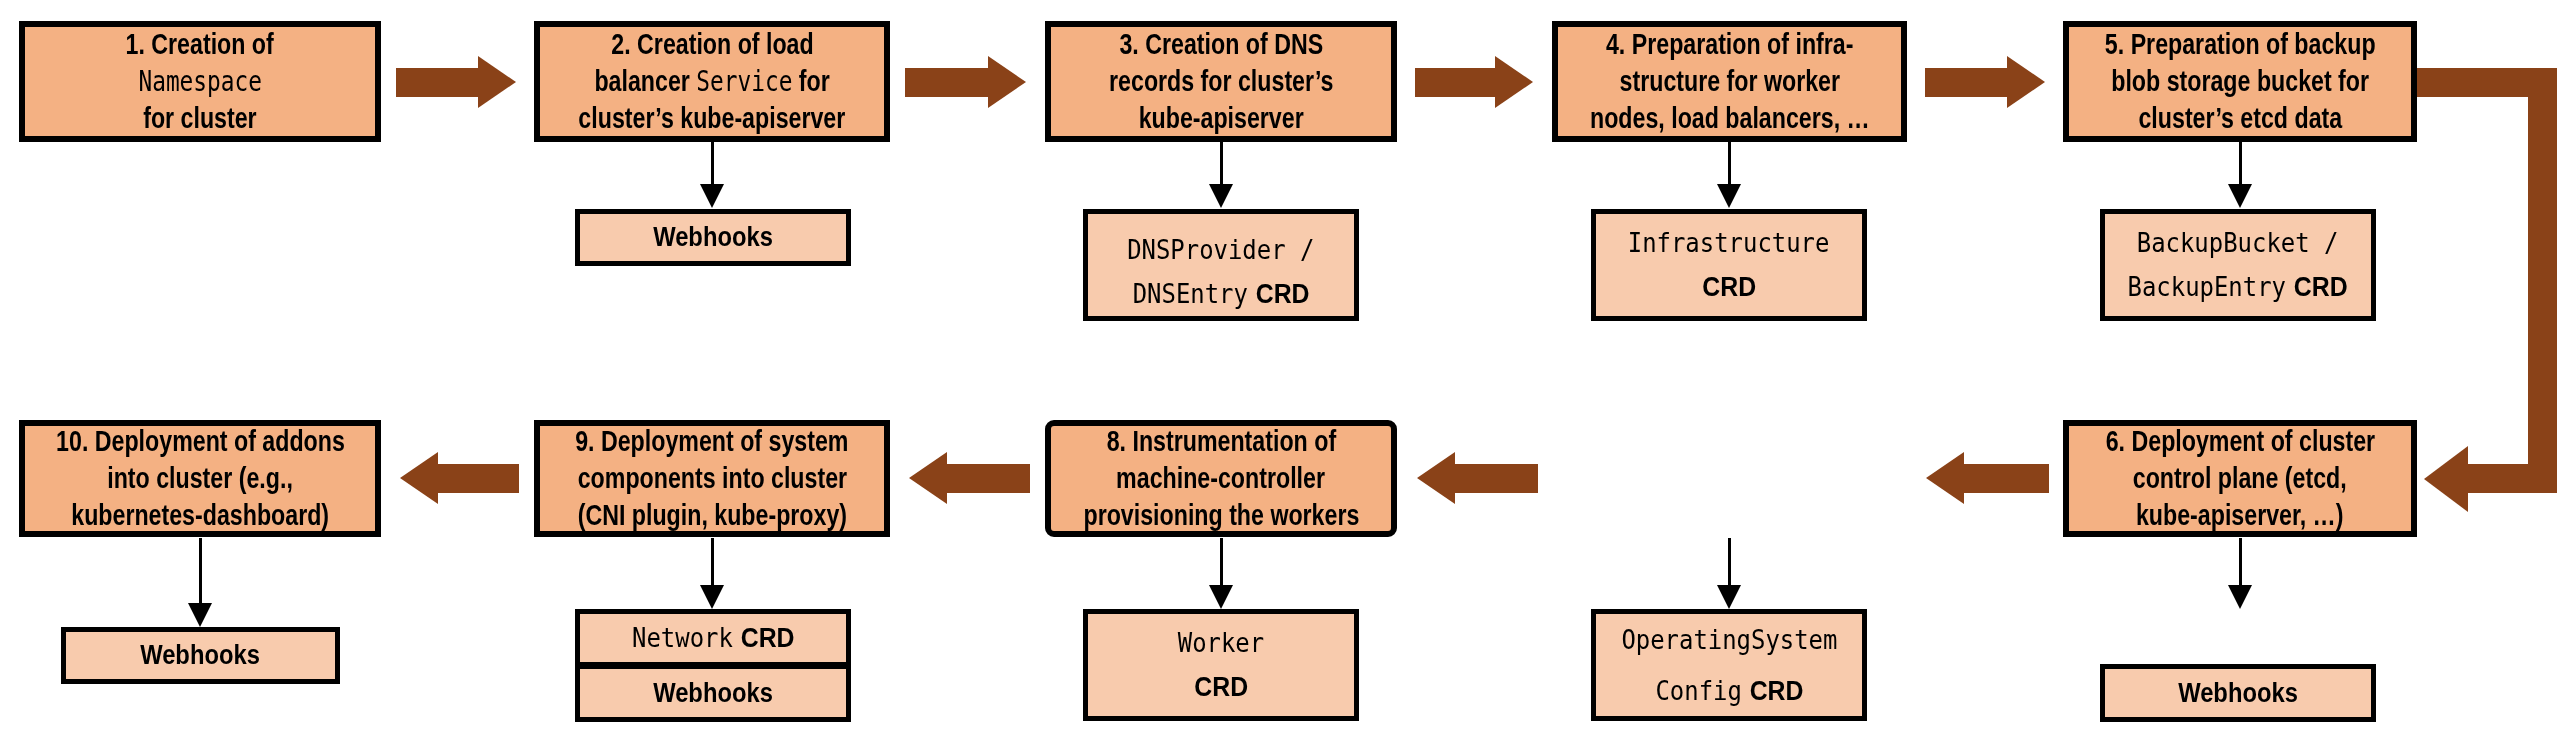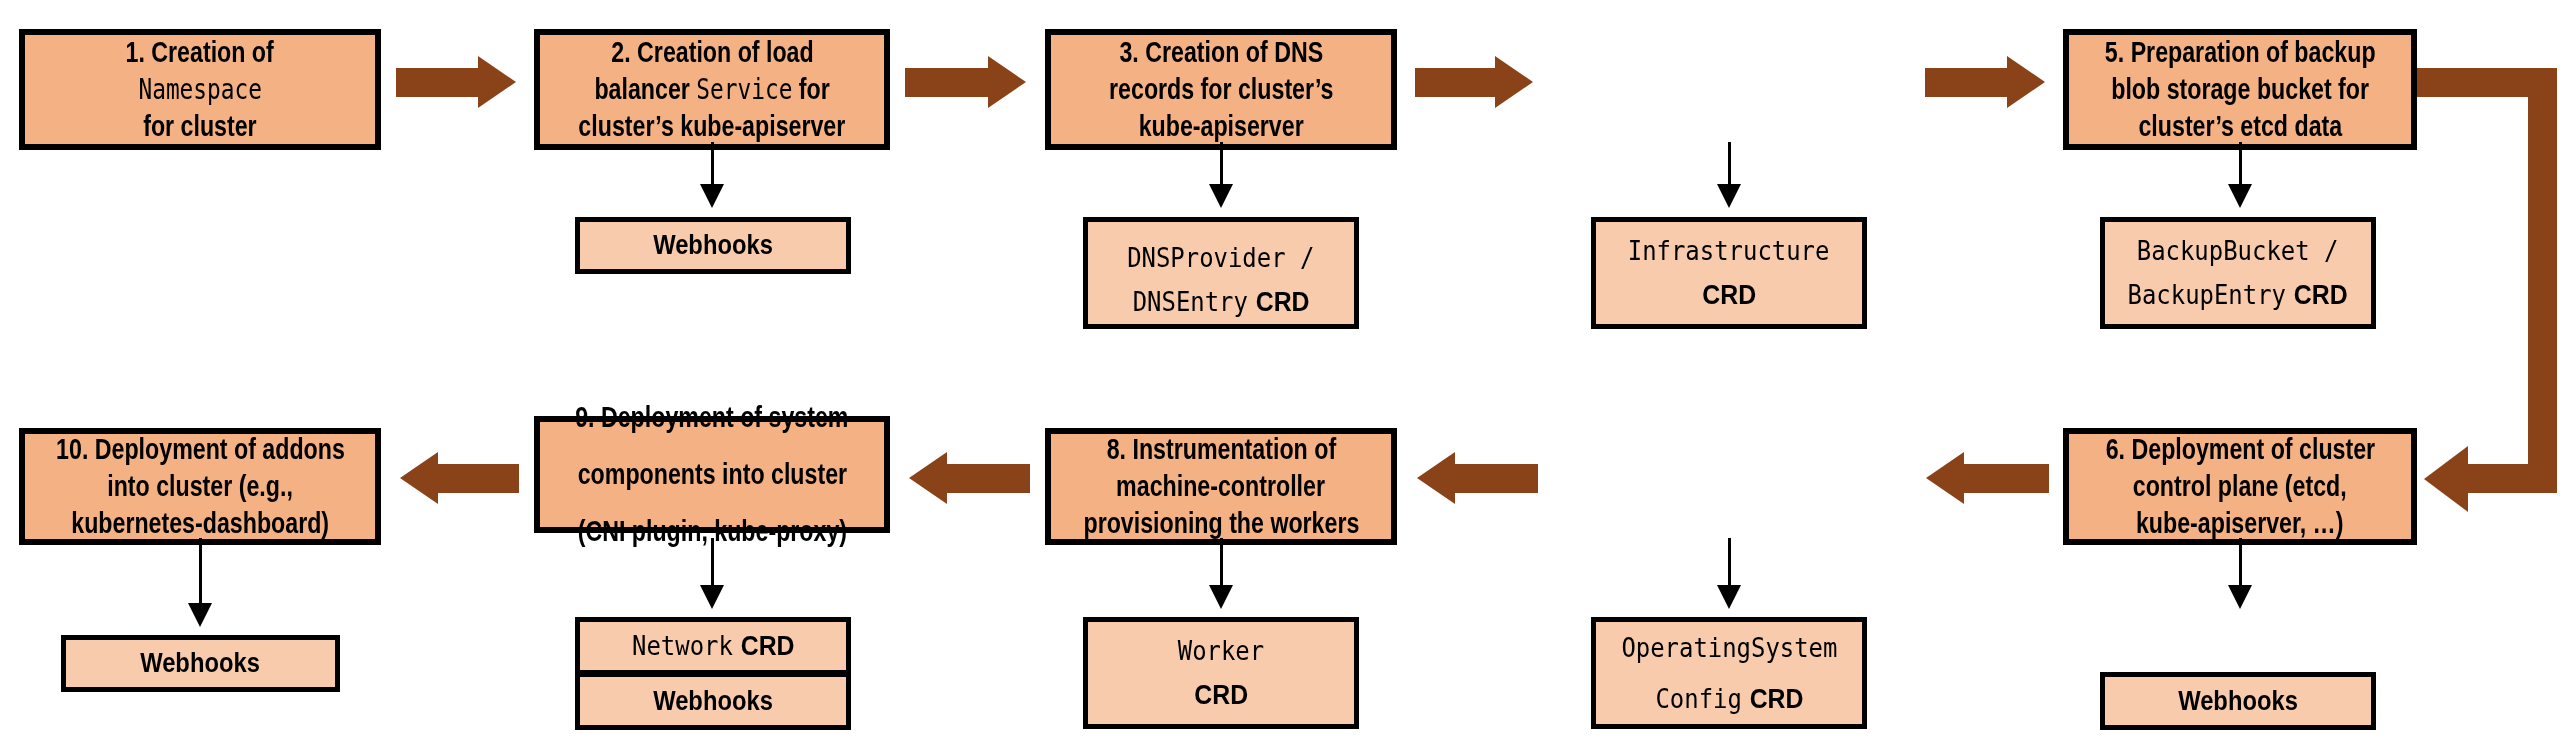--- a/index.html
+++ b/index.html
@@ -6,21 +6,21 @@
     --bg:#ffffff; --box-fill:#f4b183; --sub-box-fill:#f8cbad;
     --border:#000000; --arrow-brown:#8a4218; --connector-black:#000000; --text:#000000;
   }
   html,body{margin:0;padding:0;background:var(--bg);}
   .canvas{position:relative;width:2576px;height:742px;background:var(--bg);
           font-family:"Liberation Sans",sans-serif;color:var(--text);overflow:hidden;}
 
   
   .box{position:absolute;box-sizing:border-box;border:6.4px solid var(--border);
        background:var(--box-fill);display:flex;flex-direction:column;
-       justify-content:center;align-items:center;text-align:center;margin-top:8px;}
+       justify-content:center;align-items:center;text-align:center;}
   .box.main{height:121px;}
   .box.sub{background:var(--sub-box-fill);border-width:5.7px;}
 
   .ln{white-space:nowrap;font-weight:bold;font-size:29px;line-height:37px;
       transform:scaleX(0.80);transform-origin:50% 50%;}
   .ln .mono{font-family:"DejaVu Sans Mono",monospace;font-weight:400;font-size:28.5px;}
 
   .ln2{white-space:nowrap;font-size:26px;line-height:44px;
        font-family:"DejaVu Sans Mono",monospace;
        transform:scaleX(0.92);transform-origin:50% 50%;}
@@ -64,41 +64,46 @@
     <div class="ln"><span>balancer </span><span class="mono">Service</span><span> for</span></div>
     <div class="ln"><span>cluster’s kube-apiserver</span></div>
   </div>
 
   <div class="box main" style="left:1045px;top:21.4px;width:352px;">
     <div class="ln"><span>3. Creation of DNS</span></div>
     <div class="ln"><span>records for cluster’s</span></div>
     <div class="ln"><span>kube-apiserver</span></div>
   </div>
 
+  <div class="box main" style="left:1552px;top:21.4px;width:355px;">
+    <div class="ln"><span>4. Preparation of infra-</span></div>
+    <div class="ln"><span>structure for worker</span></div>
+    <div class="ln"><span>nodes, load balancers, …</span></div>
+  </div>
 
   <div class="box main" style="left:2063px;top:21.4px;width:354px;">
     <div class="ln"><span>5. Preparation of backup</span></div>
     <div class="ln"><span>blob storage bucket for</span></div>
     <div class="ln"><span>cluster’s etcd data</span></div>
   </div>
 
   <div class="box main" style="left:2063px;top:420px;width:354px;height:117px;">
     <div class="ln"><span>6. Deployment of cluster</span></div>
     <div class="ln"><span>control plane (etcd,</span></div>
     <div class="ln"><span>kube-apiserver, …)</span></div>
   </div>
 
 
-  <div class="box main" style="left:1045px;top:420px;width:352px;height:117px;">
+  <div class="box main" style="left:1045px;top:420px;width:352px;height:117px;border-radius:9px;">
     <div class="ln"><span>8. Instrumentation of</span></div>
     <div class="ln"><span>machine-controller</span></div>
     <div class="ln"><span>provisioning the workers</span></div>
   </div>
 
-  <div class="box main" style="left:534px;top:408px;width:356px;height:117px;gap:20px;">
+  <div class="box main" style="left:534px;top:420px;width:356px;height:117px;">
     <div class="ln"><span>9. Deployment of system</span></div>
     <div class="ln"><span>components into cluster</span></div>
     <div class="ln"><span>(CNI plugin, kube-proxy)</span></div>
   </div>
 
   <div class="box main" style="left:19px;top:420px;width:362px;height:117px;">
     <div class="ln"><span>10. Deployment of addons</span></div>
     <div class="ln"><span>into cluster (e.g.,</span></div>
     <div class="ln"><span>kubernetes-dashboard)</span></div>
   </div>

